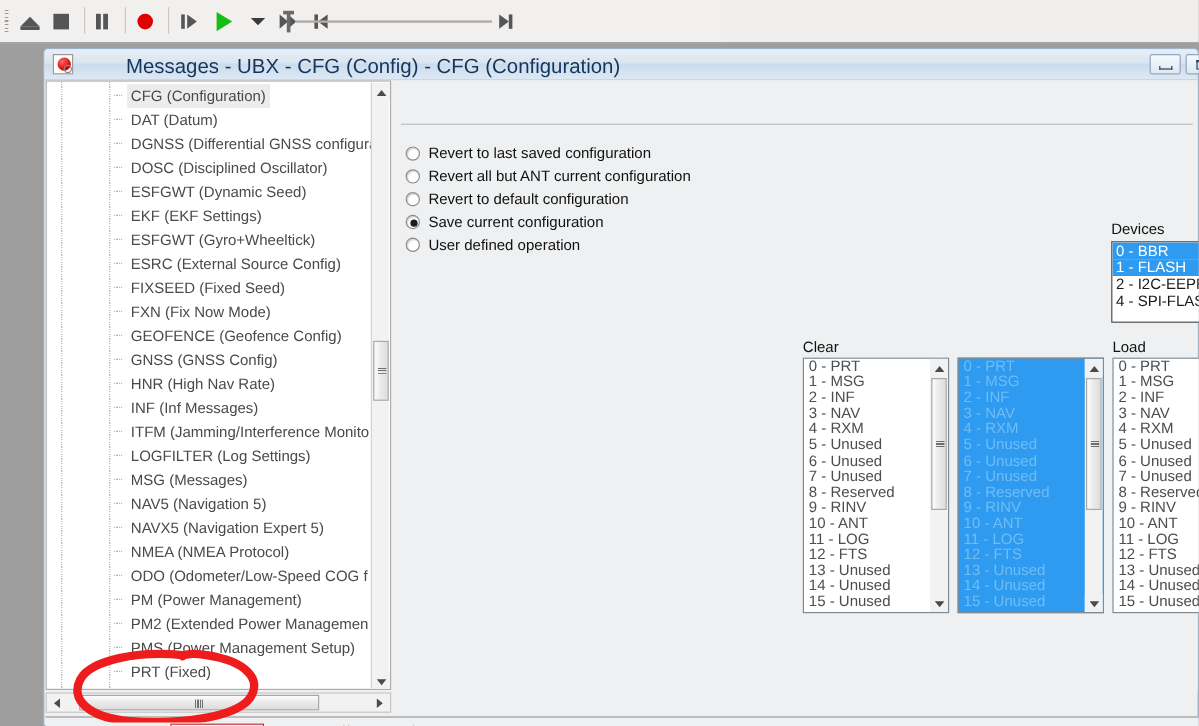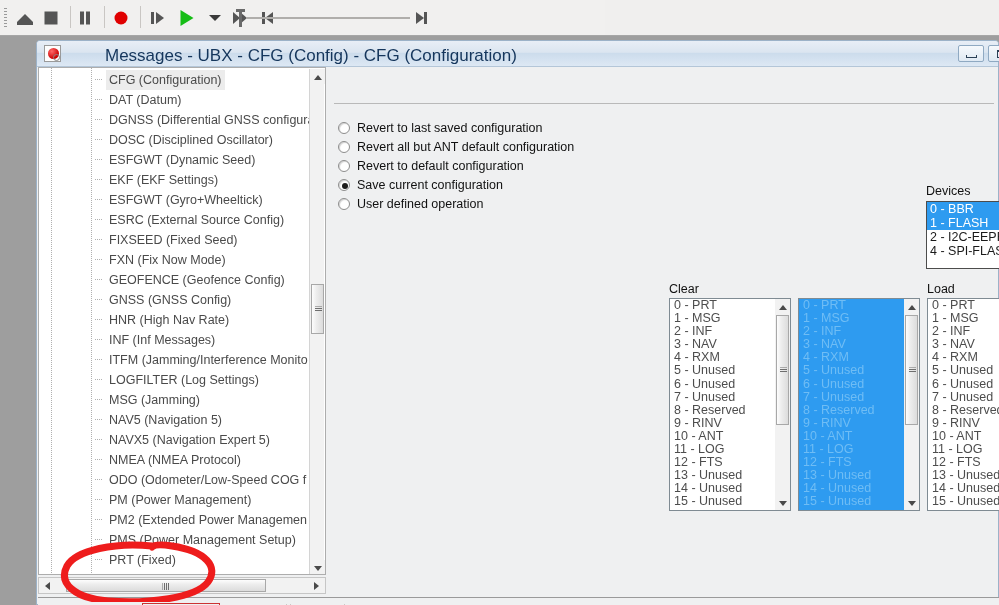--- a/index.html
+++ b/index.html
@@ -301,21 +301,21 @@
         <div class="tree-row" style="top: 282px;">
           <span class="stub"></span>
           <span class="lbl">ITFM (Jamming/Interference Monito</span>
         </div>
         <div class="tree-row" style="top: 302px;">
           <span class="stub"></span>
           <span class="lbl">LOGFILTER (Log Settings)</span>
         </div>
         <div class="tree-row" style="top: 322px;">
           <span class="stub"></span>
-          <span class="lbl">MSG (Jamming)</span>
+          <span class="lbl">MSG (Messages)</span>
         </div>
         <div class="tree-row" style="top: 342px;">
           <span class="stub"></span>
           <span class="lbl">NAV5 (Navigation 5)</span>
         </div>
         <div class="tree-row" style="top: 362px;">
           <span class="stub"></span>
           <span class="lbl">NAVX5 (Navigation Expert 5)</span>
         </div>
         <div class="tree-row" style="top: 382px;">
@@ -372,21 +372,21 @@
   <div id="content-pane">
     <div id="content-rule"></div>
 
     <div id="radio-group">
         <div class="radio-row" style="top: 52px;">
           <span class="radio-mark"></span>
           <span class="radio-lbl">Revert to last saved configuration</span>
         </div>
         <div class="radio-row" style="top: 71px;">
           <span class="radio-mark"></span>
-          <span class="radio-lbl">Revert all but ANT default configuration</span>
+          <span class="radio-lbl">Revert all but ANT current configuration</span>
         </div>
         <div class="radio-row" style="top: 90px;">
           <span class="radio-mark"></span>
           <span class="radio-lbl">Revert to default configuration</span>
         </div>
         <div class="radio-row" style="top: 109px;">
           <span class="radio-mark on"></span>
           <span class="radio-lbl">Save current configuration</span>
         </div>
         <div class="radio-row" style="top: 128px;">

